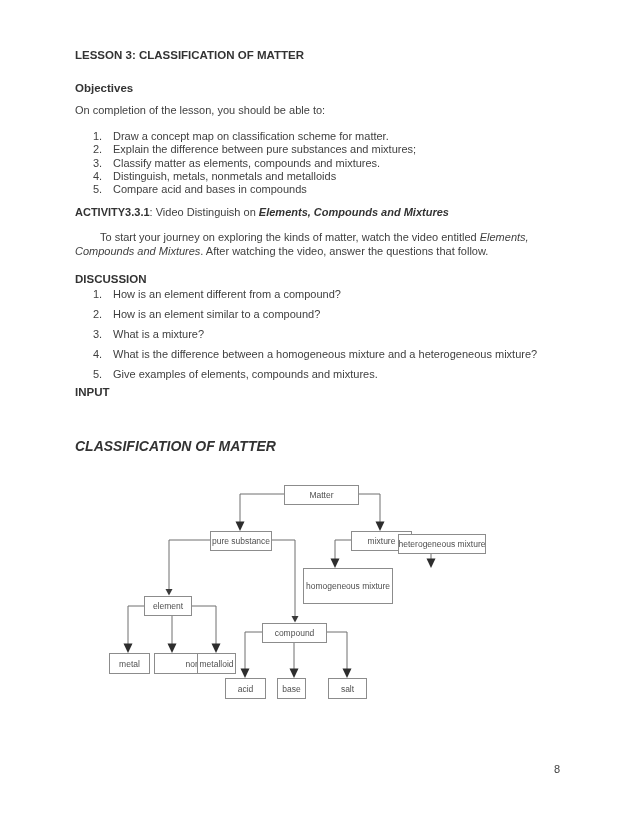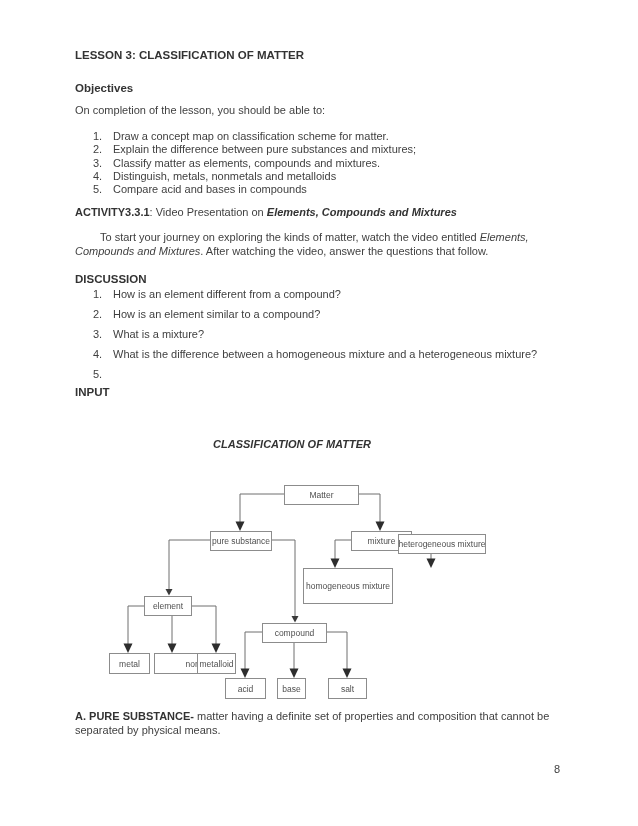--- a/index.html
+++ b/index.html
@@ -18,23 +18,23 @@
   .body-t { font-size: 11px; line-height: 13.5px; }
   .list { position: absolute; }
   .li { display: flex; font-size: 11px; line-height: 13.3px; }
   .li .num { width: 20px; flex: none; }
   .disc .li { margin-bottom: 6.6px; }
   .para { position: absolute; font-size: 11px; line-height: 13.6px; }
   .indent { text-indent: 25px; }
   .map-title {
     position: absolute;
     left: 75px; top: 438px; width: 434px;
-    text-align: center;
+    text-align: left;
     font-weight: 700; font-style: italic;
-    font-size: 11px; color: #333333;
+    font-size: 14px; color: #333333;
   }
   .dnode {
     position: absolute;
     box-sizing: border-box;
     border: 1px solid #8c8c8c;
     background: #ffffff;
     color: #4f4f4f;
     font-size: 8.5px;
     display: flex;
     align-items: center;
@@ -78,21 +78,21 @@
       <span class="num">4.</span>
       <span>Distinguish, metals, nonmetals and metalloids</span>
     </div>
     <div class="li">
       <span class="num">5.</span>
       <span>Compare acid and bases in compounds</span>
     </div>
   </div>
 
   <div class="abs body-t nowrap" style="left:75px; top:206px;">
-    <span class="bolded">ACTIVITY3.3.1</span><span>: Video Presentation on </span><span class="bi">Elements, Compounds and Mixtures</span>
+    <span class="bolded">ACTIVITY3.3.1</span><span>: Video Distinguish on </span><span class="bi">Elements, Compounds and Mixtures</span>
   </div>
 
   <div class="para indent" style="left:75px; top:231px; width:497px;">
     <span>To start your journey on exploring the kinds of matter, watch the video entitled </span><span class="it">Elements, Compounds and Mixtures</span><span>. After watching the video, answer the questions that follow.</span>
   </div>
 
   <div class="abs h nowrap" style="left:75px; top:273px;">DISCUSSION</div>
 
   <div class="list disc" style="left:93px; top:288px;">
     <div class="li">
@@ -106,20 +106,21 @@
     <div class="li">
       <span class="num">3.</span>
       <span>What is a mixture?</span>
     </div>
     <div class="li">
       <span class="num">4.</span>
       <span>What is the difference between a homogeneous mixture and a heterogeneous mixture?</span>
     </div>
     <div class="li">
       <span class="num">5.</span>
+      <span>Give examples of elements, compounds and mixtures.</span>
     </div>
   </div>
 
   <div class="abs h nowrap" style="left:75px; top:386px;">INPUT</div>
 
 
   <div class="map-title">CLASSIFICATION OF MATTER</div>
 
   <svg class="dlines" width="638" height="826" viewBox="0 0 638 826">
 
@@ -167,19 +168,16 @@
   <div class="dnode" style="left:398px; top:534px; width:88px; height:20px;">heterogeneous mixture</div>
   <div class="dnode" style="left:144px; top:596px; width:48px; height:20px;">element</div>
   <div class="dnode" style="left:262px; top:623px; width:65px; height:20px;">compound</div>
   <div class="dnode" style="left:109px; top:653px; width:41px; height:21px;">metal</div>
   <div class="dnode" style="left:154px; top:653px; width:40px; height:21px;padding-left:48px;">nonmetal</div>
   <div class="dnode" style="left:197px; top:653px; width:39px; height:21px;">metalloid</div>
   <div class="dnode" style="left:225px; top:678px; width:41px; height:21px;">acid</div>
   <div class="dnode" style="left:277px; top:678px; width:29px; height:21px;">base</div>
   <div class="dnode" style="left:328px; top:678px; width:39px; height:21px;">salt</div>
 
-  <div class="para" style="left:75px; top:710px; width:484px;">
-    <span class="bolded">A. PURE SUBSTANCE-</span><span> matter having a definite set of properties and composition that cannot be separated by physical means.</span>
-  </div>
 
   <div class="pagenum">8</div>
 
 </div>
 
 </body></html>

